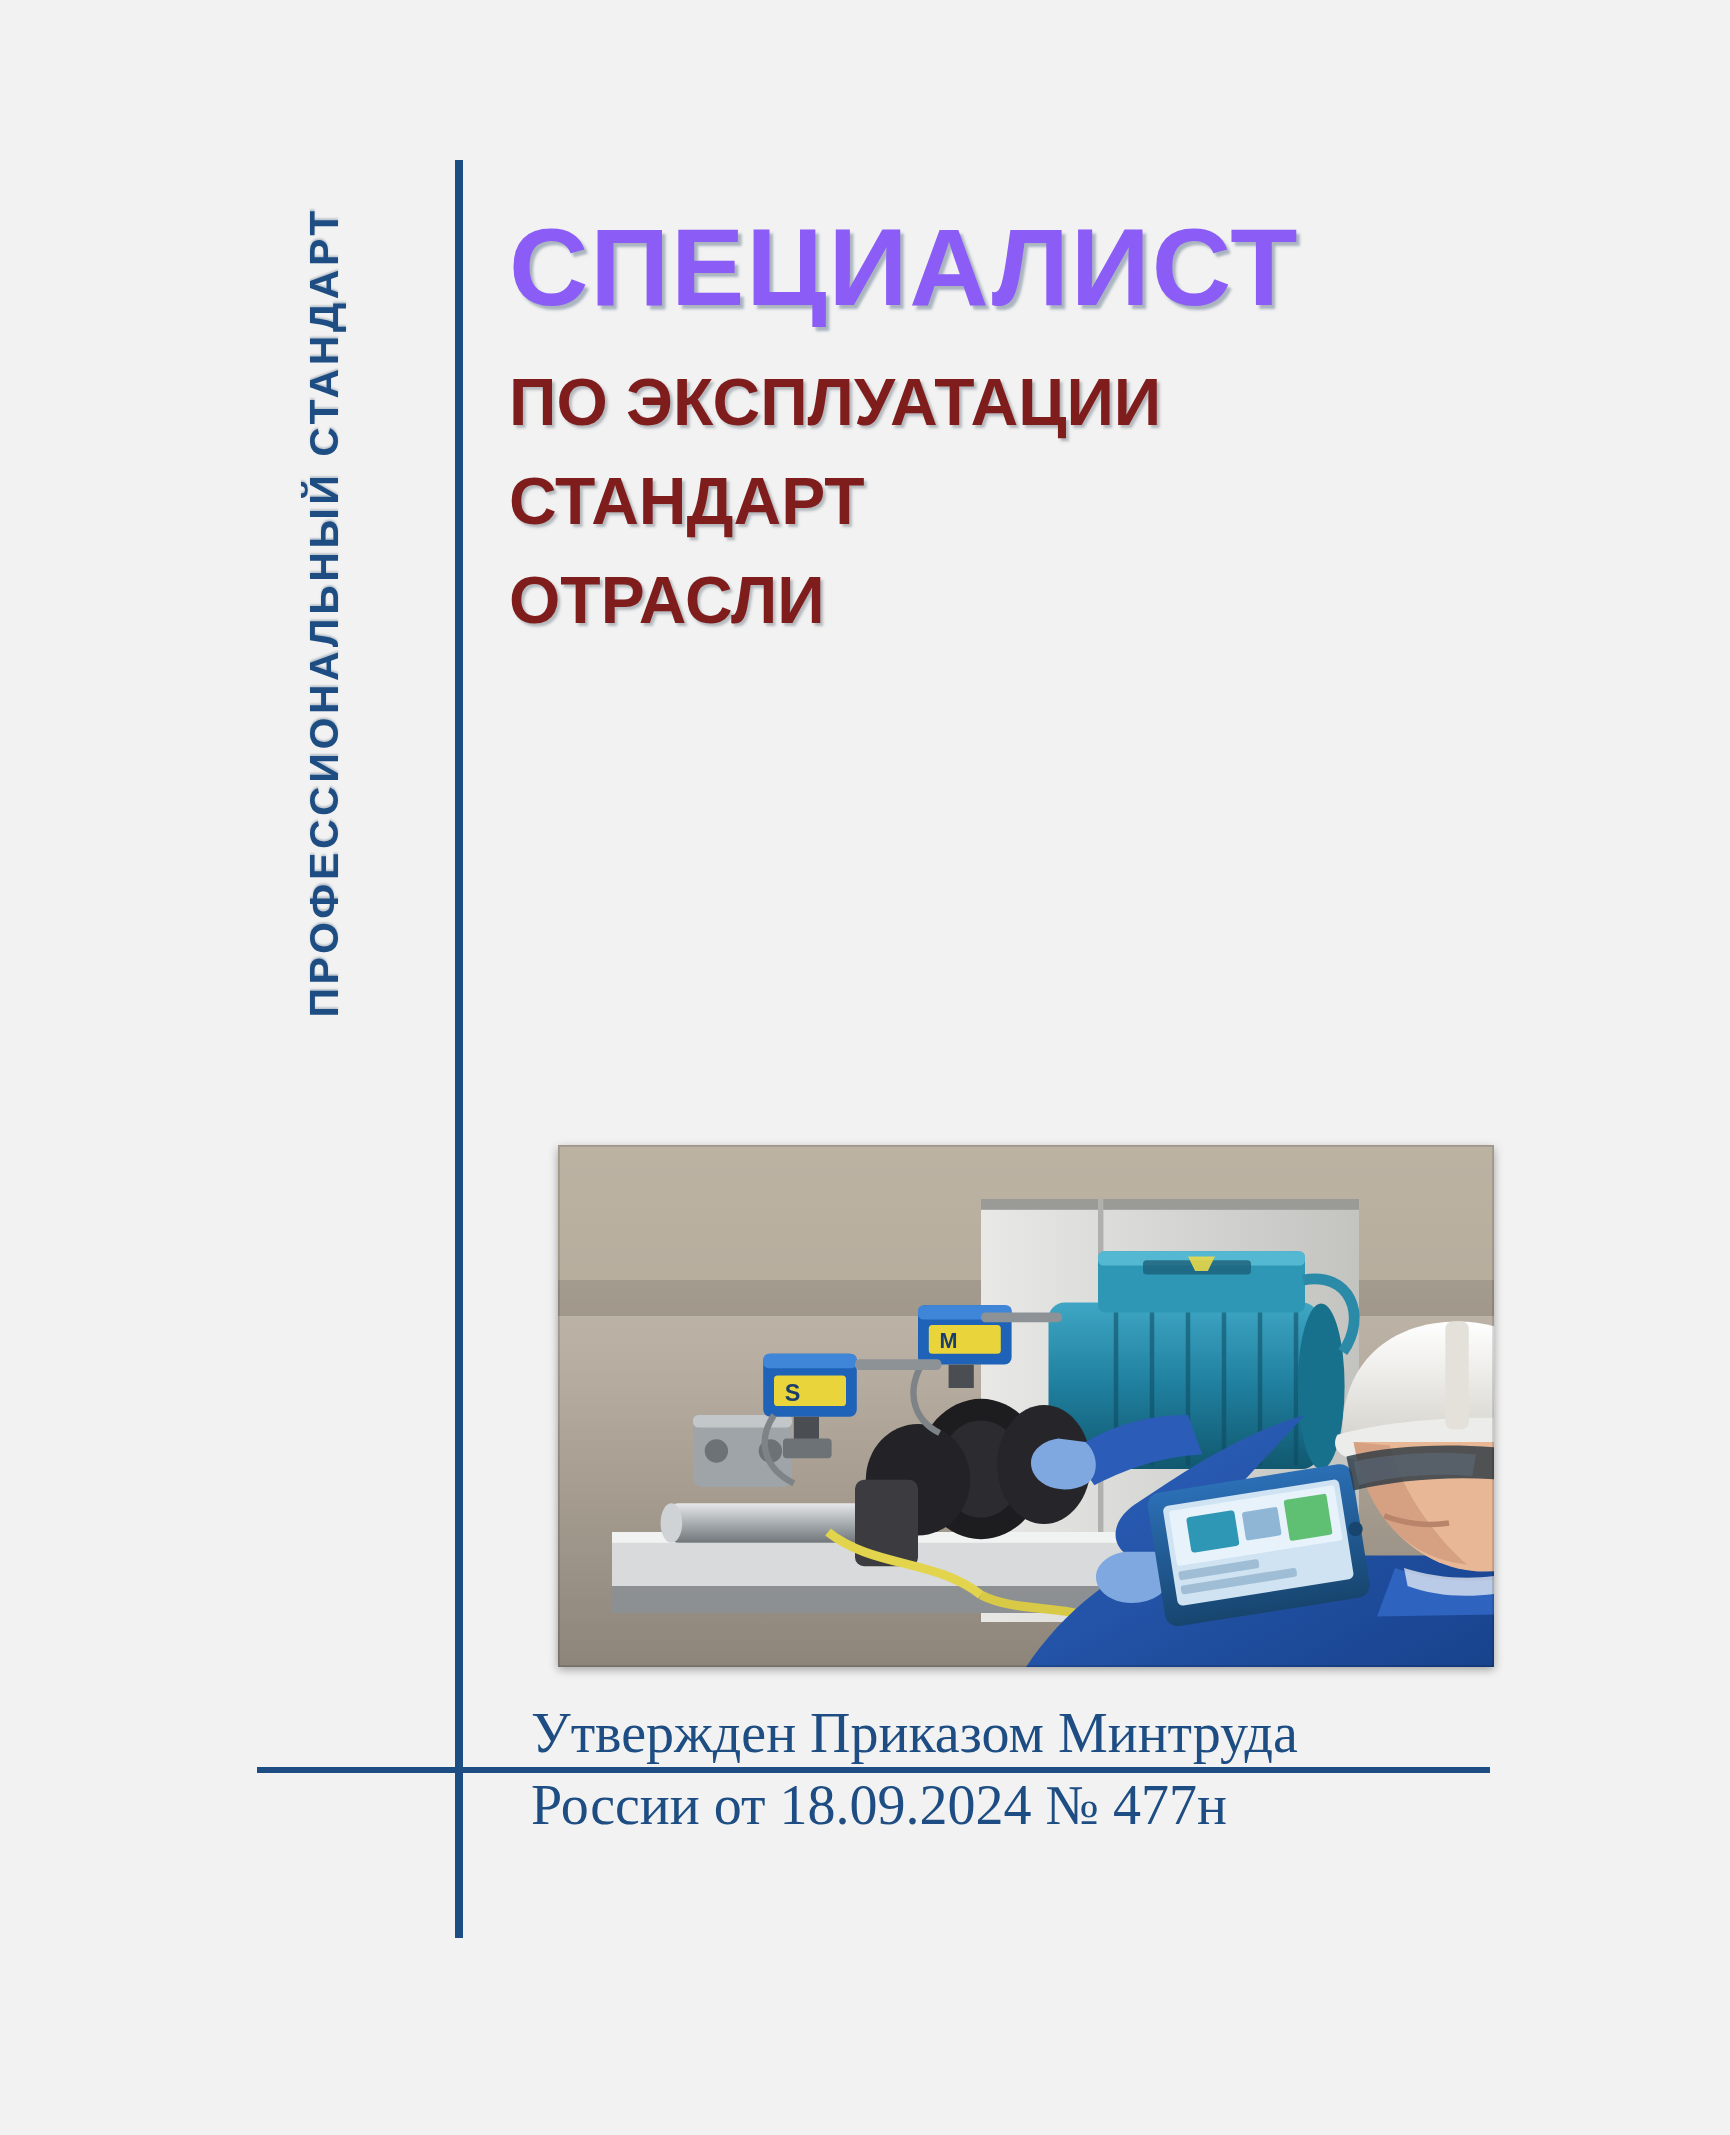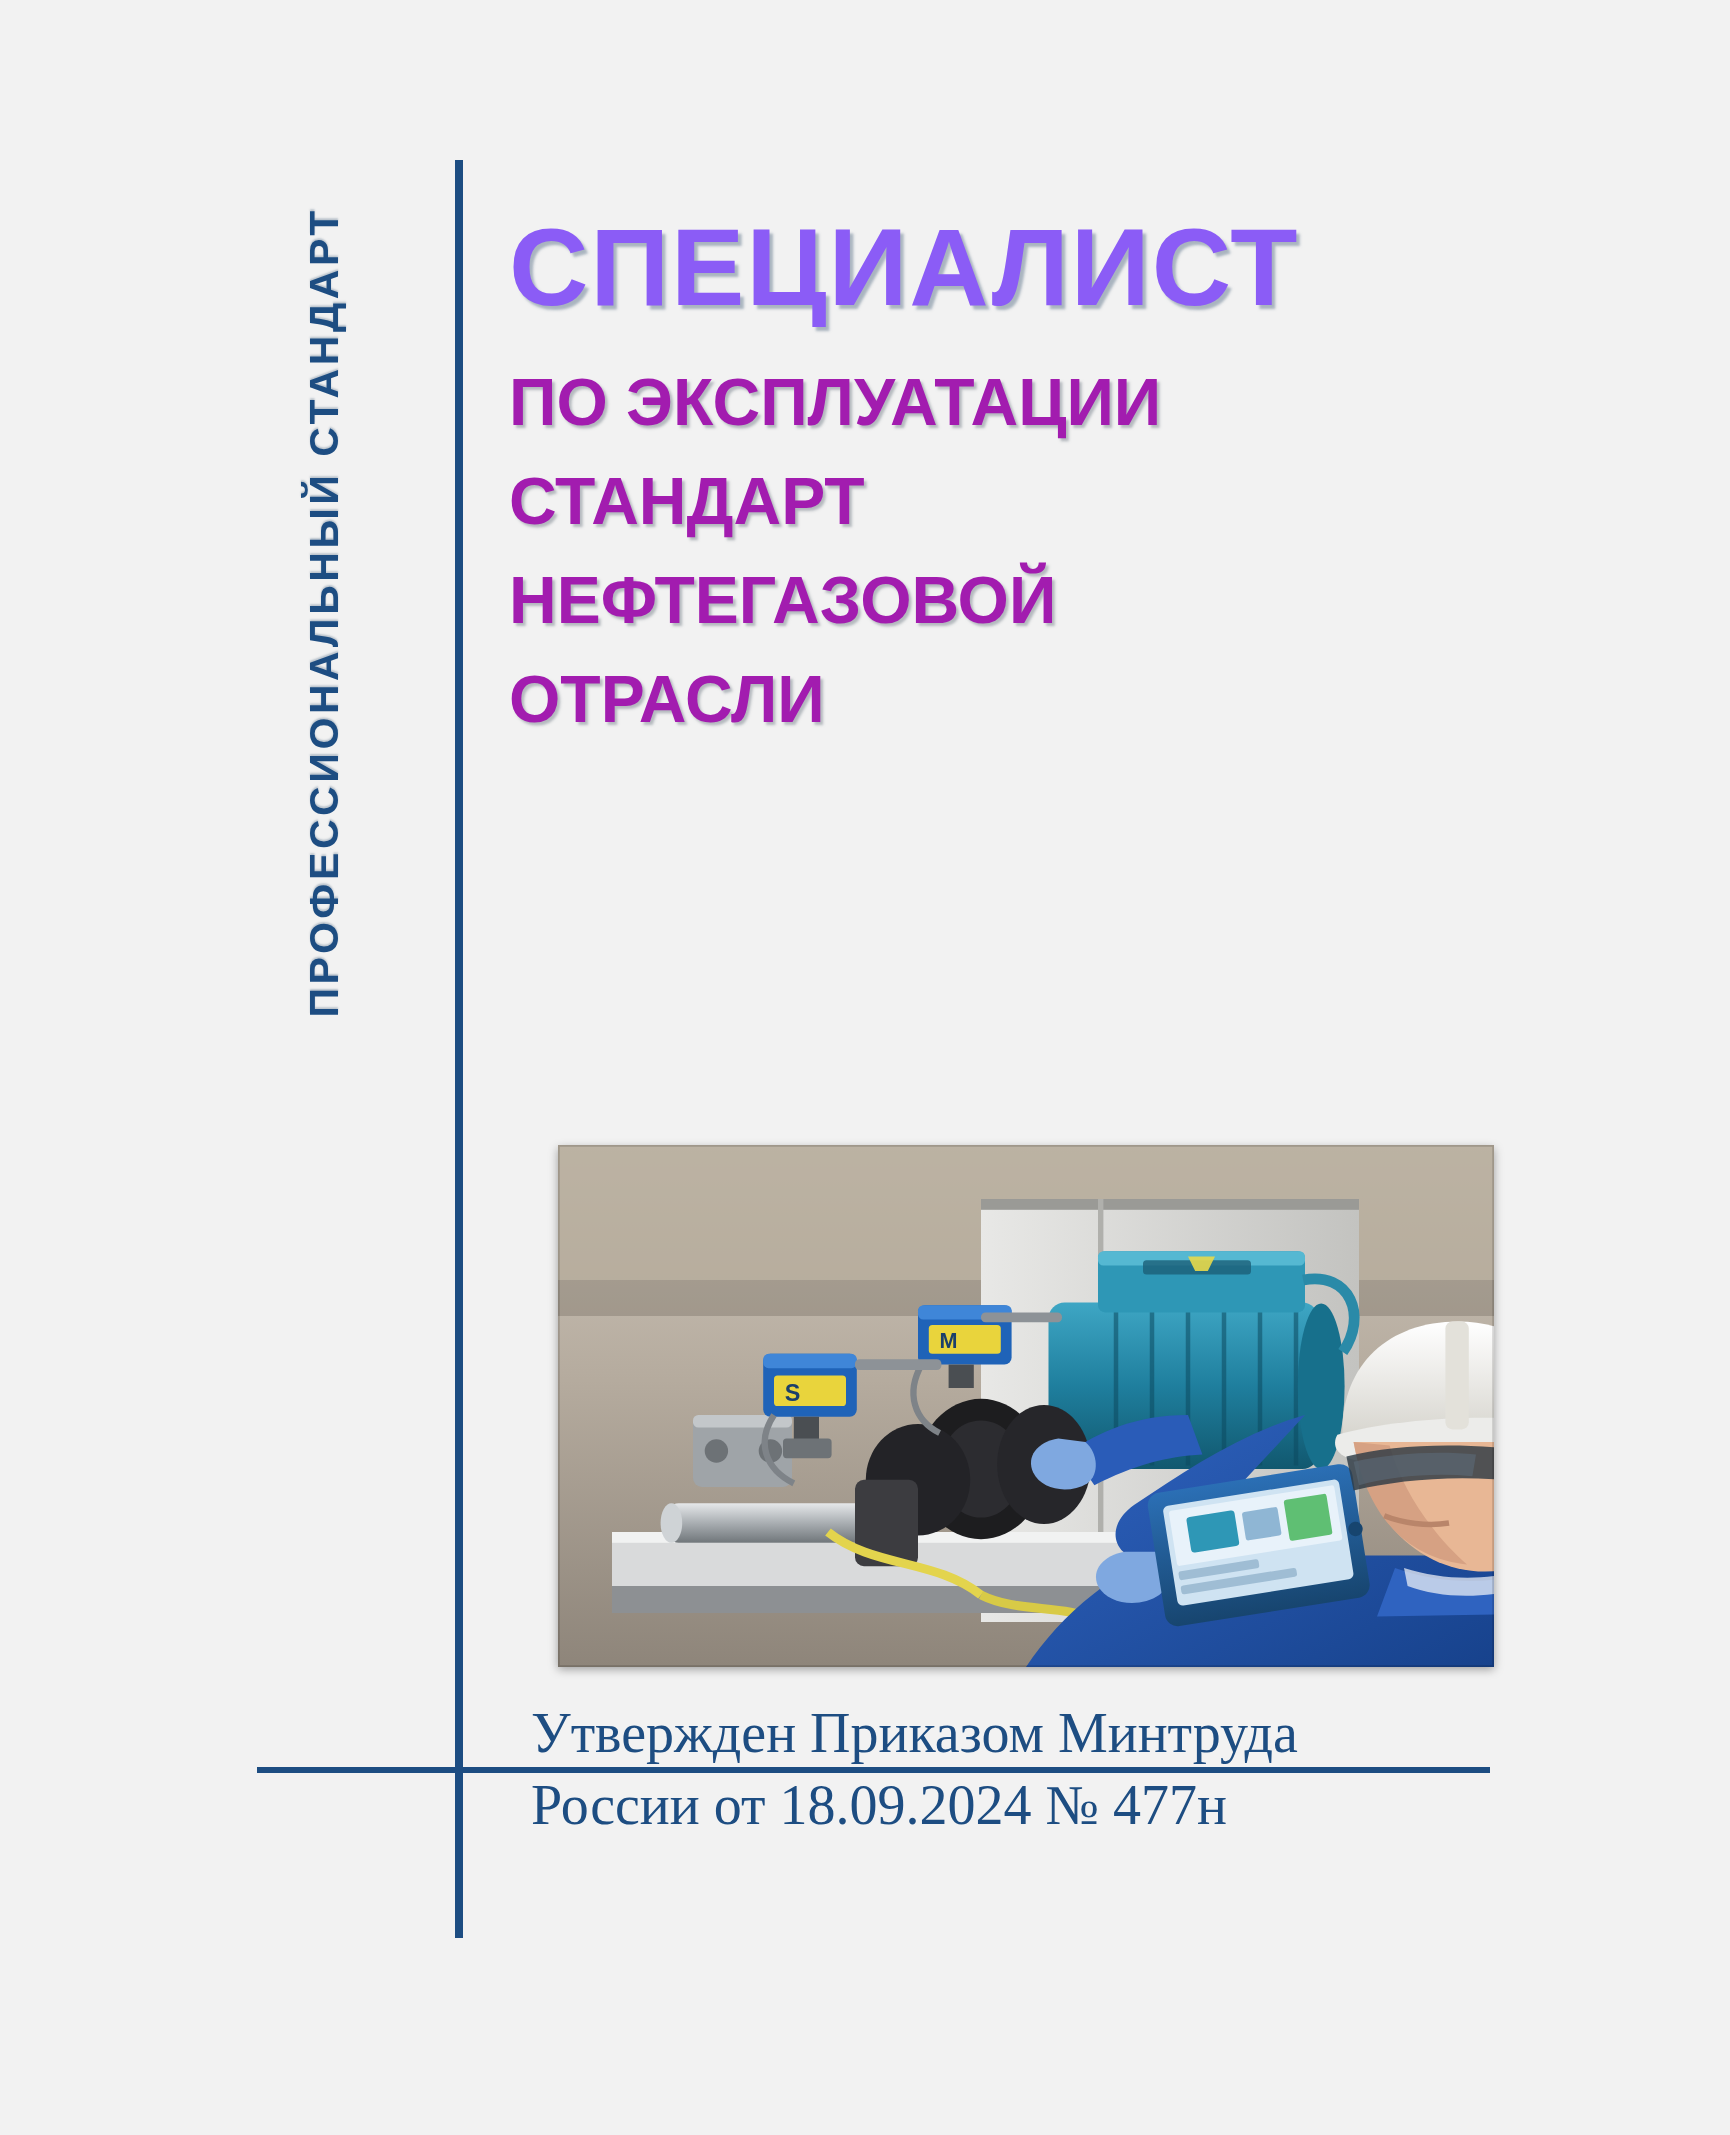--- a/index.html
+++ b/index.html
@@ -72,21 +72,21 @@
     color: #8b5cf6;
     text-shadow: 3.6px 3.6px 2.7px rgba(110,130,150,0.55);
     margin: 0 0 38px 0;
   }
   .title-sub {
     font-family: "Liberation Sans", sans-serif;
     font-weight: bold;
     font-size: 66px;
     line-height: 1.28;
     letter-spacing: 0px;
-    color: #a21caf;
+    color: #7f1d1d;
     text-shadow: 2.7px 2.7px 2.7px rgba(120,130,140,0.5);
     margin: 0;
   }
   .title-sub div {
     margin-bottom: 14.4px;
   }
   
   .photo {
     position: absolute;
     left: 558px;
@@ -122,21 +122,20 @@
   </div>
 
   <div class="vrule"></div>
   <div class="hrule"></div>
 
   <div class="title-block">
     <div class="title-main">СПЕЦИАЛИСТ</div>
     <div class="title-sub">
       <div>ПО ЭКСПЛУАТАЦИИ</div>
       <div>СТАНДАРТ</div>
-      <div>НЕФТЕГАЗОВОЙ</div>
       <div>ОТРАСЛИ</div>
     </div>
   </div>
 
   <div class="photo">
     <svg width="936" height="522" viewBox="0 0 1040 580" xmlns="http://www.w3.org/2000/svg" aria-hidden="true">
       <defs>
         <linearGradient id="bgGrad" x1="0" y1="0" x2="0" y2="1">
           <stop offset="0%" stop-color="#cfc7bb"></stop>
           <stop offset="45%" stop-color="#b5ab9e"></stop>

